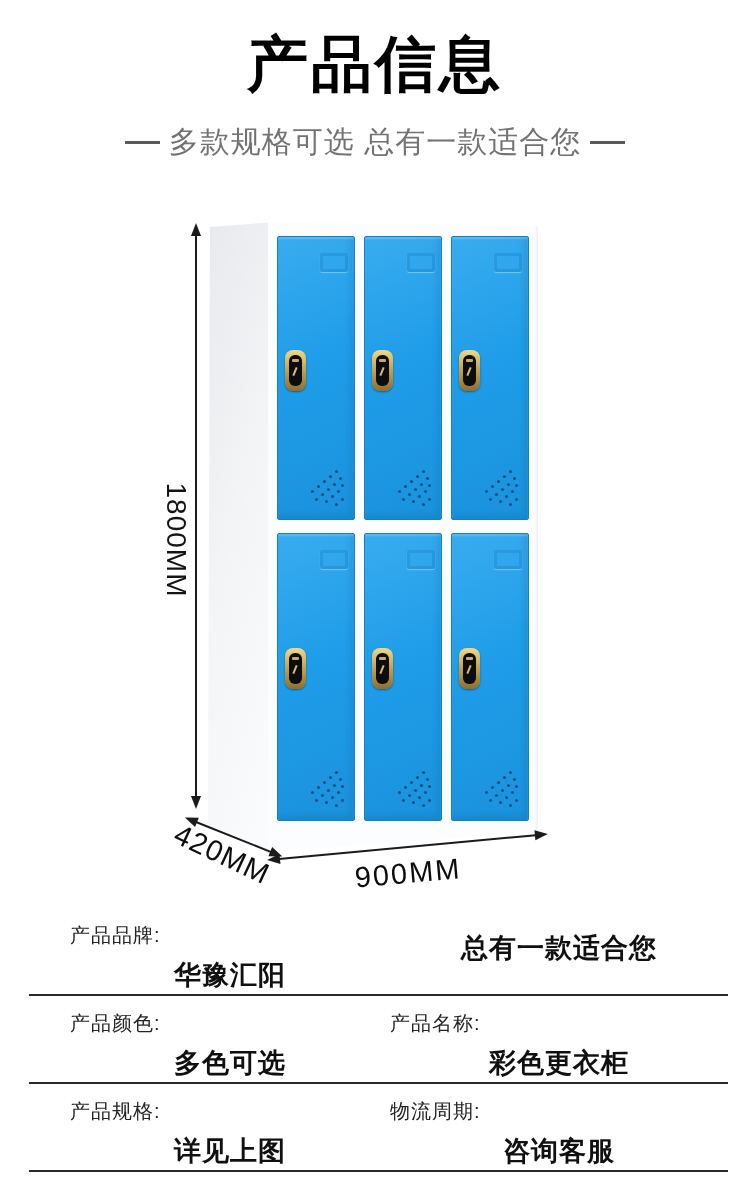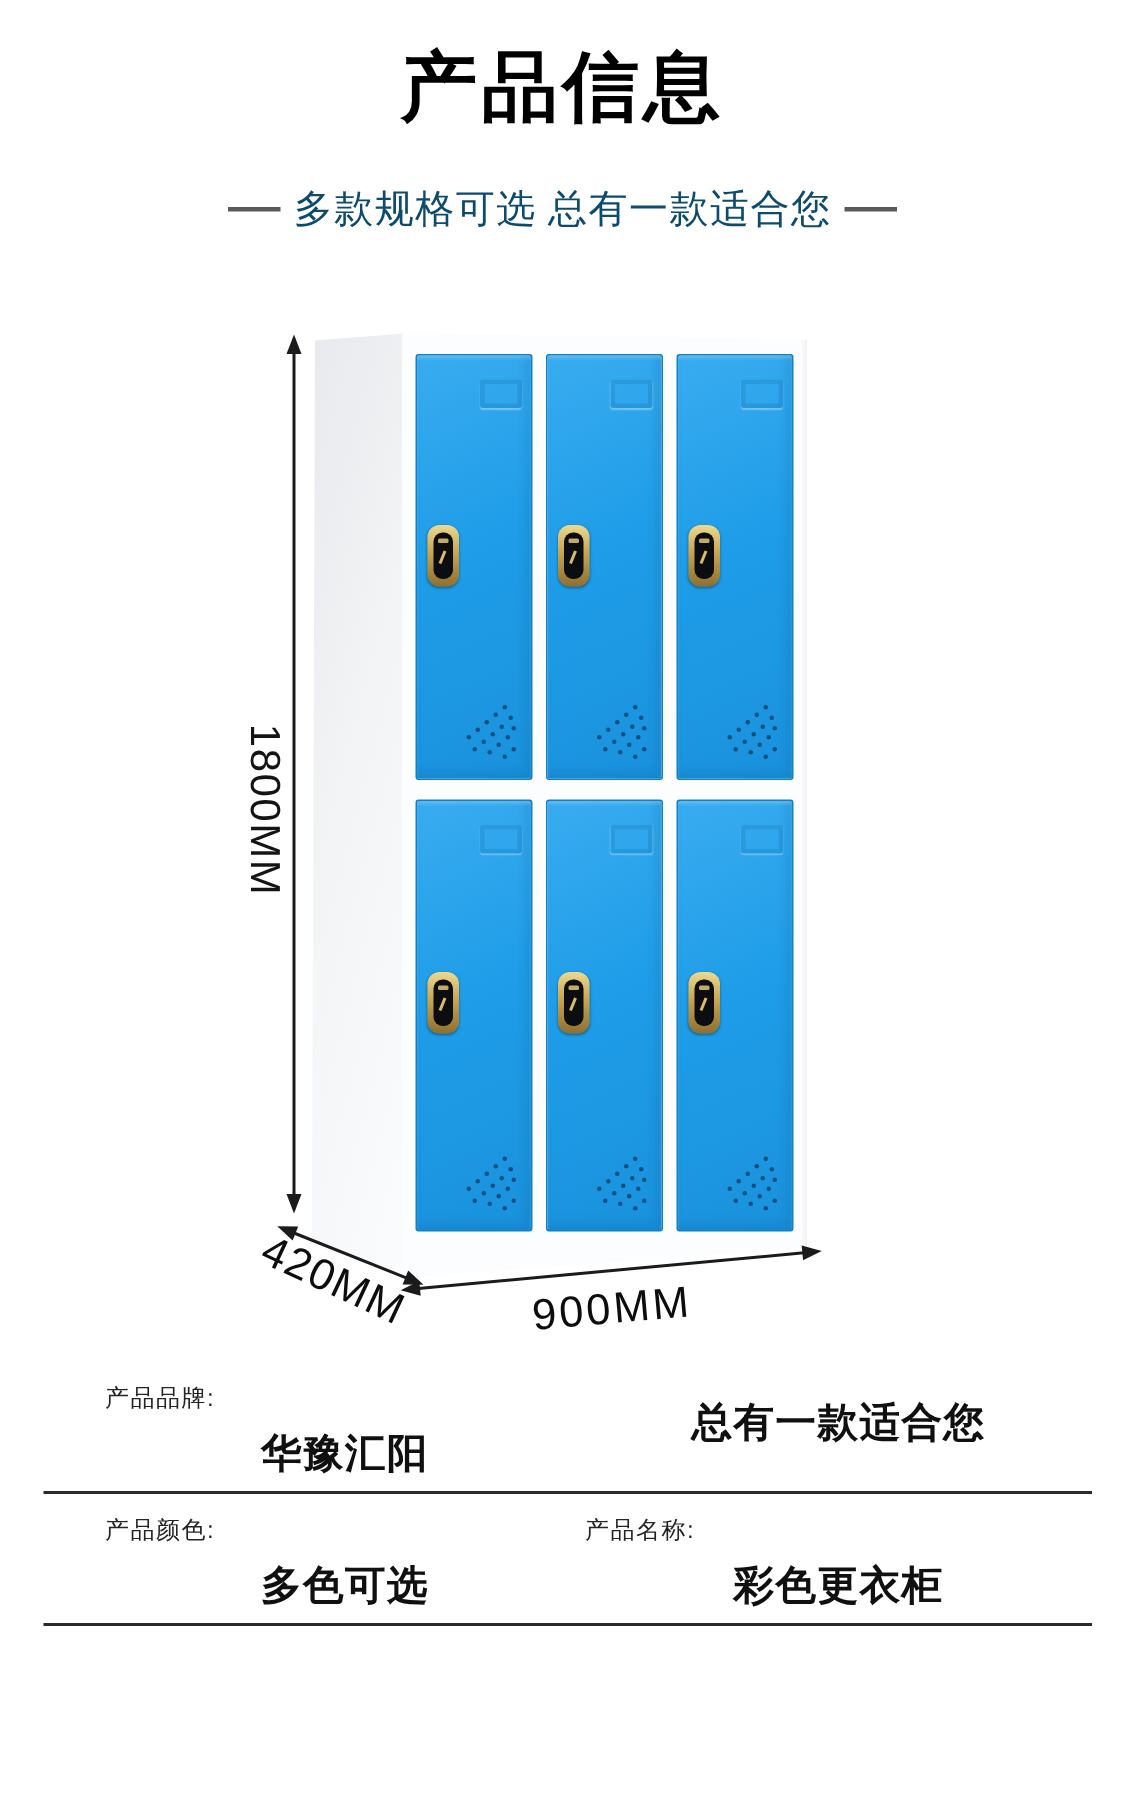--- a/index.html
+++ b/index.html
@@ -3,27 +3,27 @@
 <meta charset="utf-8">
 <style>
   html,body{margin:0;padding:0;background:#fff;}
   .page{
     position:relative;width:750px;height:1201px;background:#ffffff;overflow:hidden;
     font-family:"Liberation Sans","DejaVu Sans",sans-serif;color:#111;
   }
   
   .title{
     position:absolute;left:0;top:24px;width:750px;text-align:center;
-    font-size:51px;font-weight:900;letter-spacing:3px;color:#000;margin:0;
+    font-size:61px;font-weight:900;letter-spacing:3px;color:#000;margin:0;
   }
   .subtitle-wrap{
     position:absolute;left:0;top:122px;width:750px;
     display:flex;align-items:center;justify-content:center;gap:9px;
   }
-  .subtitle-text{font-size:26px;color:#0c4a6e;letter-spacing:1px;font-family:Liberation Serif, serif;}
+  .subtitle-text{font-size:30px;color:#737373;letter-spacing:1px;}
   .dash{width:35px;height:3px;background:#5a5a5a;}
   
   .figure{position:absolute;left:0;top:200px;width:750px;height:705px;}
   
   .v-line{position:absolute;left:195px;top:35px;width:2px;height:562px;background:var(--color-dimension-line,#1b1b1b);}
   .v-line::before{content:"";position:absolute;left:-4px;top:-12px;
     border-left:5px solid transparent;border-right:5px solid transparent;
     border-bottom:13px solid var(--color-dimension-line,#1b1b1b);}
   .v-line::after{content:"";position:absolute;left:-4px;bottom:-12px;
     border-left:5px solid transparent;border-right:5px solid transparent;
@@ -106,21 +106,21 @@
     text-align:center;font-size:29px;color:#0d0d0d;letter-spacing:2px;
     transform:rotate(-5deg);
   }
   
   .specs{position:absolute;left:29px;top:908px;width:699px;}
   .spec-row{
     box-sizing:border-box;height:88px;padding:14px 0 0 41px;
     border-bottom:2px solid var(--color-table-line,#2a2a2a);
     display:grid;grid-template-columns:320px 1fr;
   }
-  .spec-label{font-size:16px;color:#242424;letter-spacing:1px;}
+  .spec-label{font-size:20px;color:#242424;letter-spacing:1px;}
   .spec-value{margin-top:8px;font-size:27px;font-weight:bold;color:#101010;letter-spacing:1px;text-align:center;}
 </style>
 </head>
 <body>
 
 <div class="page">
 
   <h1 class="title">产品信息</h1>
 
   <div class="subtitle-wrap">
@@ -208,16 +208,26 @@
       <div class="spec-cell">
         <div class="spec-label">产品颜色:</div>
         <div class="spec-value">多色可选</div>
       </div>
       <div class="spec-cell">
         <div class="spec-label">产品名称:</div>
         <div class="spec-value">彩色更衣柜</div>
       </div>
     </div>
 
+    <div class="spec-row">
+      <div class="spec-cell">
+        <div class="spec-label">产品规格:</div>
+        <div class="spec-value">详见上图</div>
+      </div>
+      <div class="spec-cell">
+        <div class="spec-label">物流周期:</div>
+        <div class="spec-value">咨询客服</div>
+      </div>
+    </div>
 
   </div>
 
 </div>
 
 </body></html>

